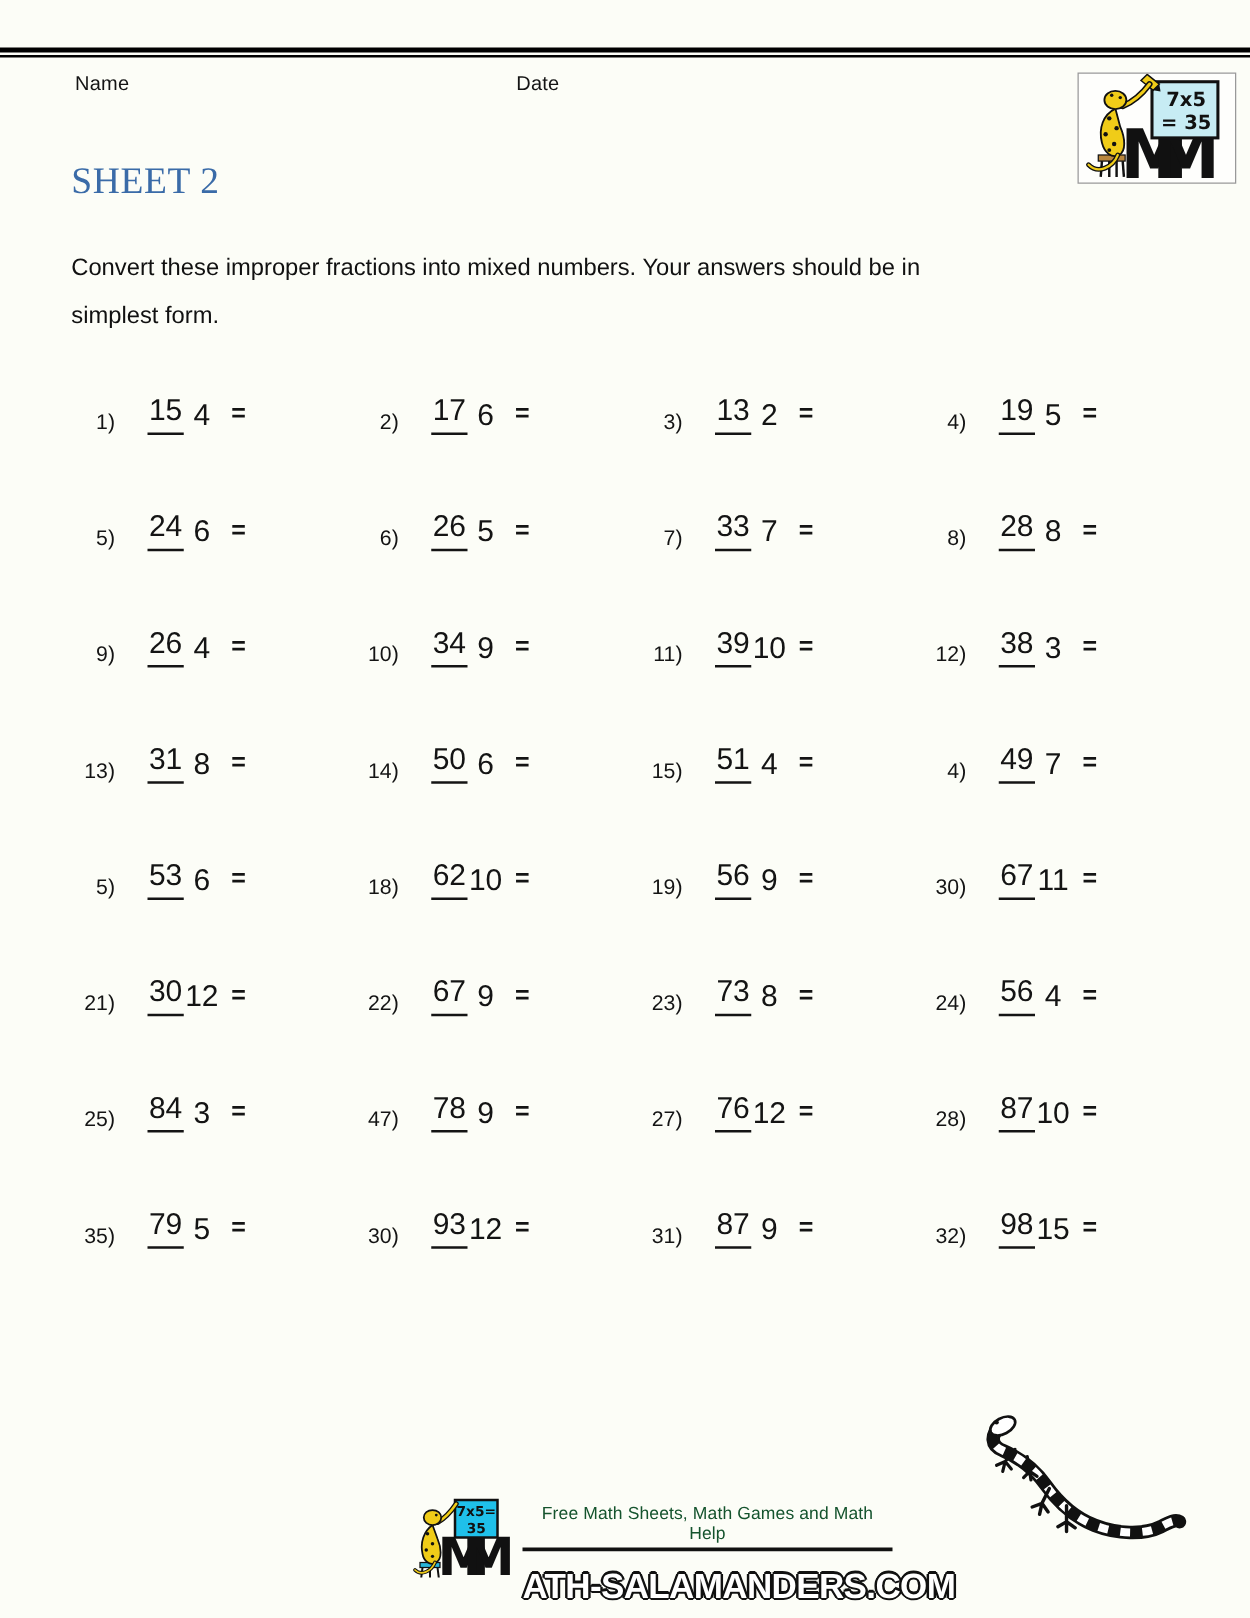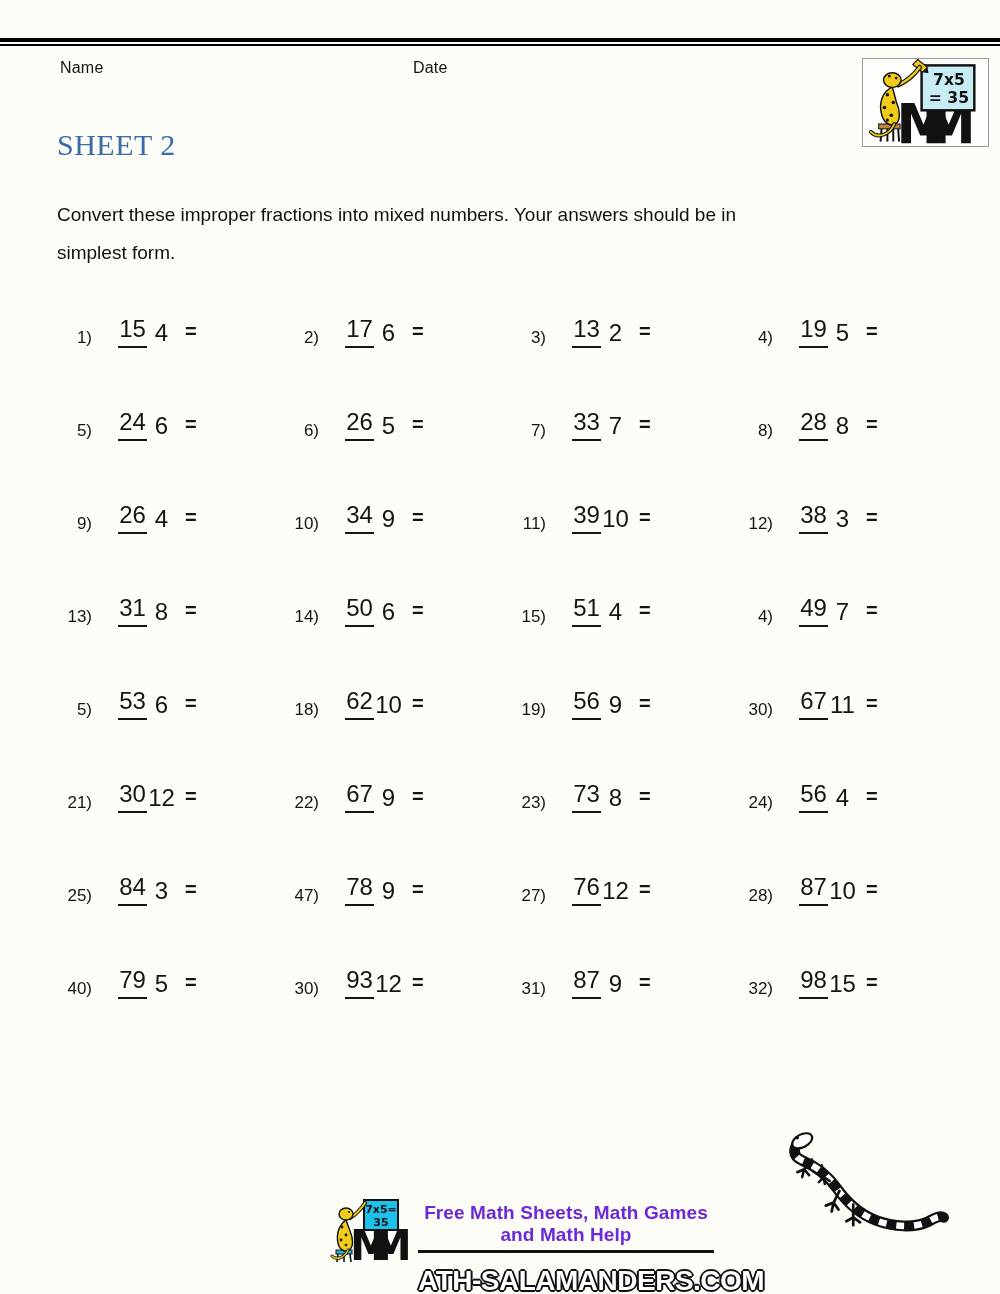--- a/index.html
+++ b/index.html
@@ -54,22 +54,22 @@
   .frac .den{width:100%;text-align:center;padding-top:3px;line-height:28px;}
   .eq{margin-left:9px;font-size:20px;font-weight:700;}
   .lizard{position:absolute;left:782px;top:1130px;width:168px;height:108px;}
   .footer{
     position:absolute;left:330px;top:1198px;
     display:flex;align-items:flex-start;
   }
   .footer-logo{width:86px;height:66px;flex:none;}
   .footer-col{width:296px;margin-left:2px;padding-top:4px;}
   .footer-tagline{
-    font-size:19px;font-weight:700;text-align:center;
-    letter-spacing:0.1px;color:#6d28d9;
+    font-size:14px;font-weight:400;text-align:center;
+    letter-spacing:0.1px;color:#14532d;
   }
   .footer-rule{height:3px;background:#111;margin-top:4px;}
   .footer-site{
     margin-top:12px;font-size:28px;font-weight:800;letter-spacing:-0.5px;
     color:#fff;white-space:nowrap;
     text-shadow:-2px 0 #111,2px 0 #111,0 -2px #111,0 2px #111,
                 -1px -1px #111,1px -1px #111,-1px 1px #111,1px 1px #111;
   }
 </style>
 </head>
@@ -346,21 +346,21 @@
       </div>
       <div class="problem">
         <span class="pnum">28)</span>
         <span class="frac">
           <span class="num">87</span>
           <span class="den">10</span>
         </span>
         <span class="eq">=</span>
       </div>
       <div class="problem">
-        <span class="pnum">40)</span>
+        <span class="pnum">35)</span>
         <span class="frac">
           <span class="num">79</span>
           <span class="den">5</span>
         </span>
         <span class="eq">=</span>
       </div>
       <div class="problem">
         <span class="pnum">30)</span>
         <span class="frac">
           <span class="num">93</span>

